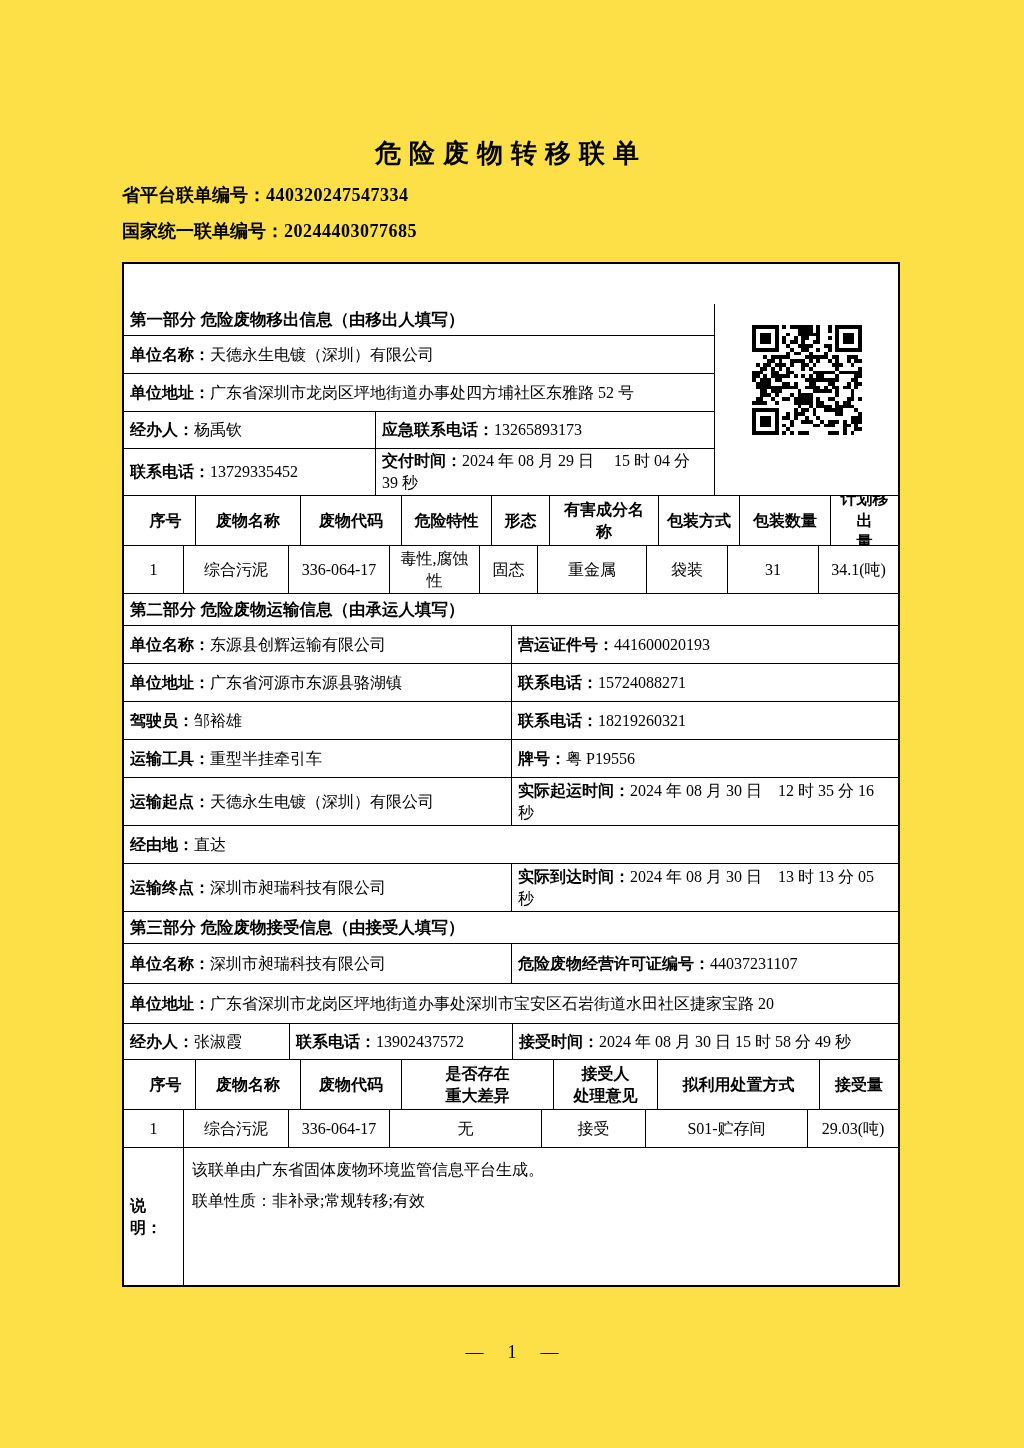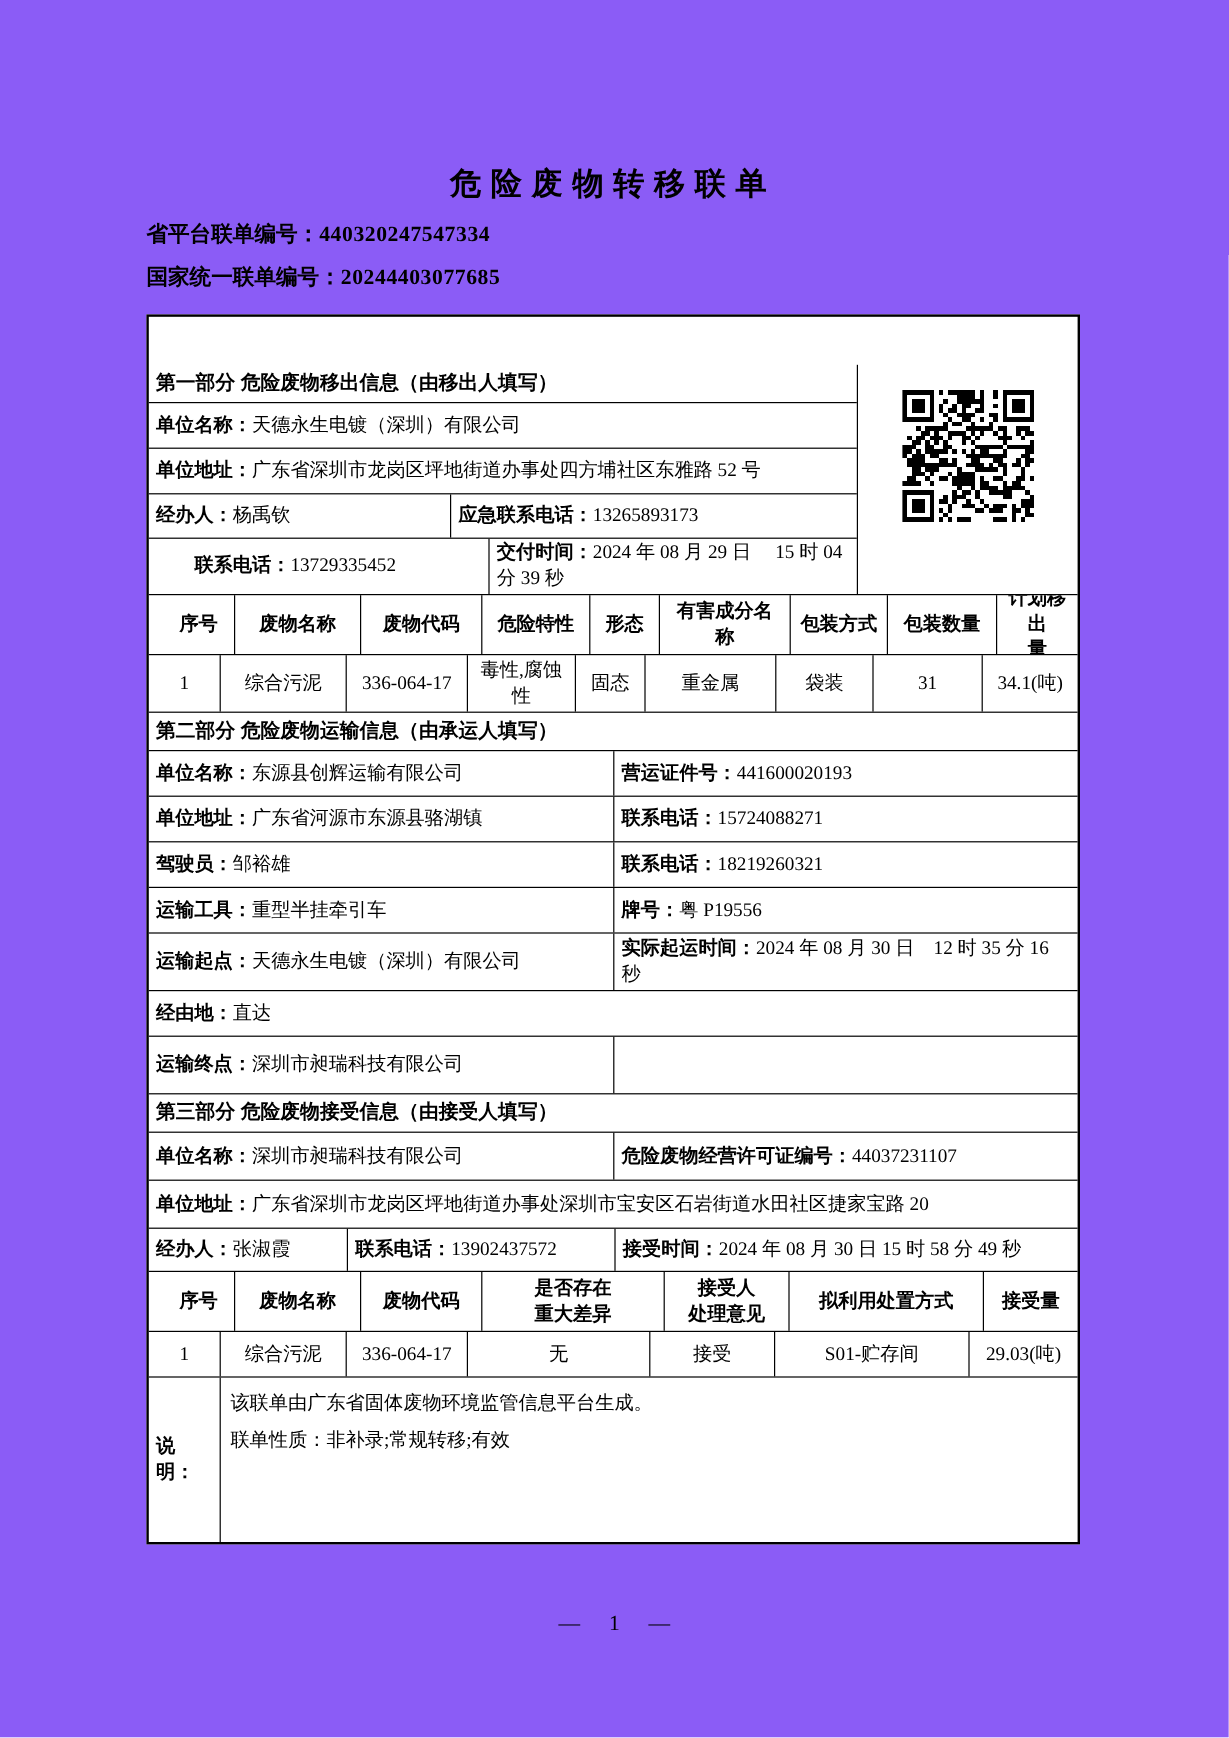--- a/index.html
+++ b/index.html
@@ -1,18 +1,18 @@
 <!DOCTYPE html>
 <html><head>
 <meta charset="utf-8">
 <style>
   * { box-sizing: border-box; margin: 0; padding: 0; }
   html, body { background: #ffffff; }
   body { width: 1024px; font-family: "Liberation Serif", "DejaVu Serif", serif; color: #000; }
-  .page { position: relative; width: 1024px; height: 1448px; background: #8b5cf6; overflow: hidden; }
+  .page { position: relative; width: 1024px; height: 1448px; background: #fde047; overflow: hidden; }
   .content { position: absolute; left: 122px; top: 136px; width: 778px; }
 
   .doc-title { text-align: center; font-size: 26px; font-weight: bold; letter-spacing: 8px;
                font-family: "Liberation Serif", "DejaVu Serif", serif; }
   .no-line { margin-top: 12px; font-size: 18px; font-weight: bold; }
   .no-line .num { letter-spacing: 0.5px; }
 
   .doc-table { margin-top: 19px; width: 778px; border: 2px solid #000; background: #fff; }
 
   .r { display: flex; border-bottom: 1px solid #000; }
@@ -24,21 +24,21 @@
   .val { font-family: "Liberation Serif", "DejaVu Serif", serif; }
   .sec .txt { font-family: "Liberation Sans", "DejaVu Sans", sans-serif; font-weight: bold; font-size: 16.5px; }
 
   .h32 { height: 32px; } .h36 { height: 36px; } .h37 { height: 37px; } .h38 { height: 38px; }
   .h40 { height: 40px; } .h46 { height: 46px; } .h48 { height: 48px; } .h50 { height: 50px; padding-left: 12px; }
   .h137 { height: 137px; }
 
   
   .p1 { display: flex; border-bottom: 1px solid #000; }
   .p1-left { width: 591px; border-right: 1px solid #000; margin-top: 40px; }
-  .p1-left .r:last-child { border-bottom: none; padding-left: 32px; }
+  .p1-left .r:last-child { border-bottom: none; }
   .p1-qr { flex: 1; display: flex; align-items: center; justify-content: center; }
   .w252 { width: 252px; }
 
   
   .w388 { width: 388px; }
   .w166 { width: 166px; } .w223 { width: 223px; }
   .flex1 { flex: 1; }
 
   
   .tc { justify-content: center; text-align: center; }
@@ -645,20 +645,23 @@
       </div>
       <div class="r h38">
         <div class="c end flex1">
           <div class="txt"><span class="lbl">经由地：</span><span class="val">直达</span></div>
         </div>
       </div>
       <div class="r h48">
         <div class="c w388">
           <div class="txt"><span class="lbl">运输终点：</span><span class="val">深圳市昶瑞科技有限公司</span></div>
         </div>
+        <div class="c end flex1">
+          <div class="txt"><span class="lbl">实际到达时间：</span><span class="val">2024 年 08 月 30 日　13 时 13 分 05 秒</span></div>
+        </div>
       </div>
 
       <div class="r h32 sec">
         <div class="c end">
             <div class="txt">第三部分 危险废物接受信息（由接受人填写）</div>
           </div>
       </div>
       <div class="r h40">
         <div class="c w388">
           <div class="txt"><span class="lbl">单位名称：</span><span class="val">深圳市昶瑞科技有限公司</span></div>

